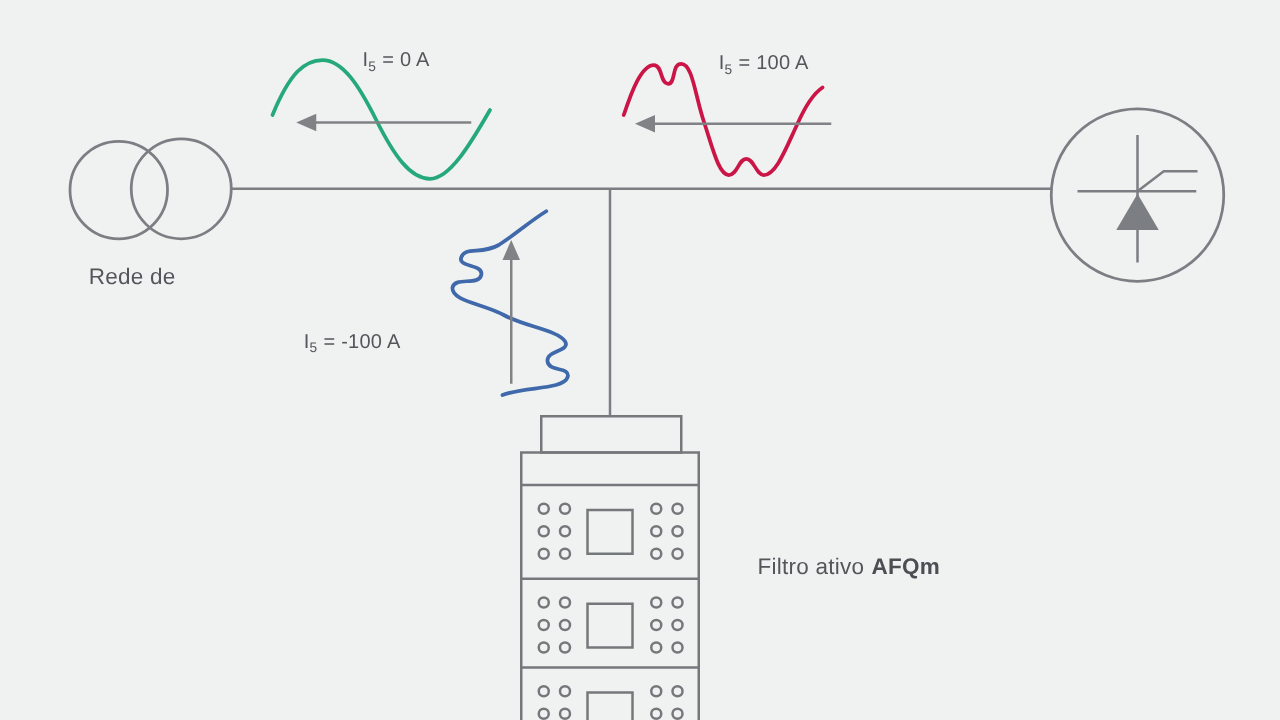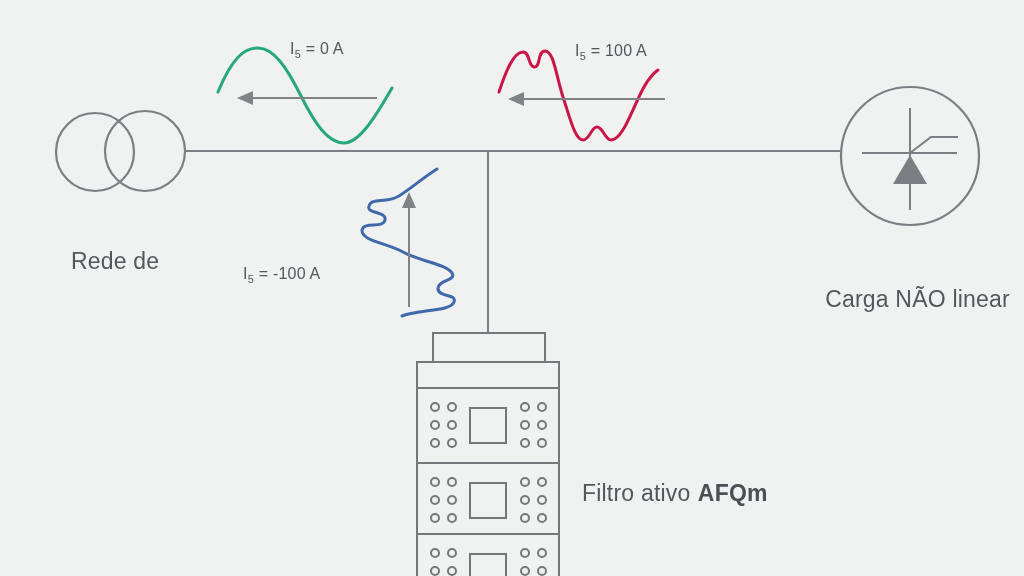--- a/index.html
+++ b/index.html
@@ -8,24 +8,23 @@
     overflow: hidden;
     background: #f0f1f1;
     font-family: "Liberation Sans", sans-serif;
   }
   .stage { position: relative; width: 1024px; height: 576px; }
   svg.canvas { position: absolute; left: 0; top: 0; }
 
   .node-label {
     position: absolute;
     color: #54565b;
-    font-size: 23px;
+    font-size: 18px;
     line-height: 32px;
     letter-spacing: 0.2px;
-    margin-top: 40px;
   }
   .node-label .line { display: block; }
   .node-label b { font-weight: 700; margin-left: 0.32em; color: #4c4e53; }
 
   .wave-label {
     position: absolute;
     color: #54565b;
     font-size: 16px;
     letter-spacing: 0.2px;
     white-space: nowrap;
@@ -151,21 +150,18 @@
   </div>
 
   <div class="wave-label" style="left:243px; top:252px;">
     <span>I</span><sub>5</sub><span class="val">= -100 A</span>
   </div>
 
   <div class="node-label" style="left:71px; top:205px;">
     <span class="line">Rede de</span>
   </div>
 
-  <div class="node-label" style="left:820px; top:243px; width:195px; text-align:center;">
-    <span>Carga NÃO linear</span>
-  </div>
 
-  <div class="node-label" style="left:582px; top:437px;">
+  <div class="node-label" style="left:606px; top:437px;">
     <span>Filtro ativo</span><b>AFQm</b>
   </div>
 
 </div>
 
 </body></html>

